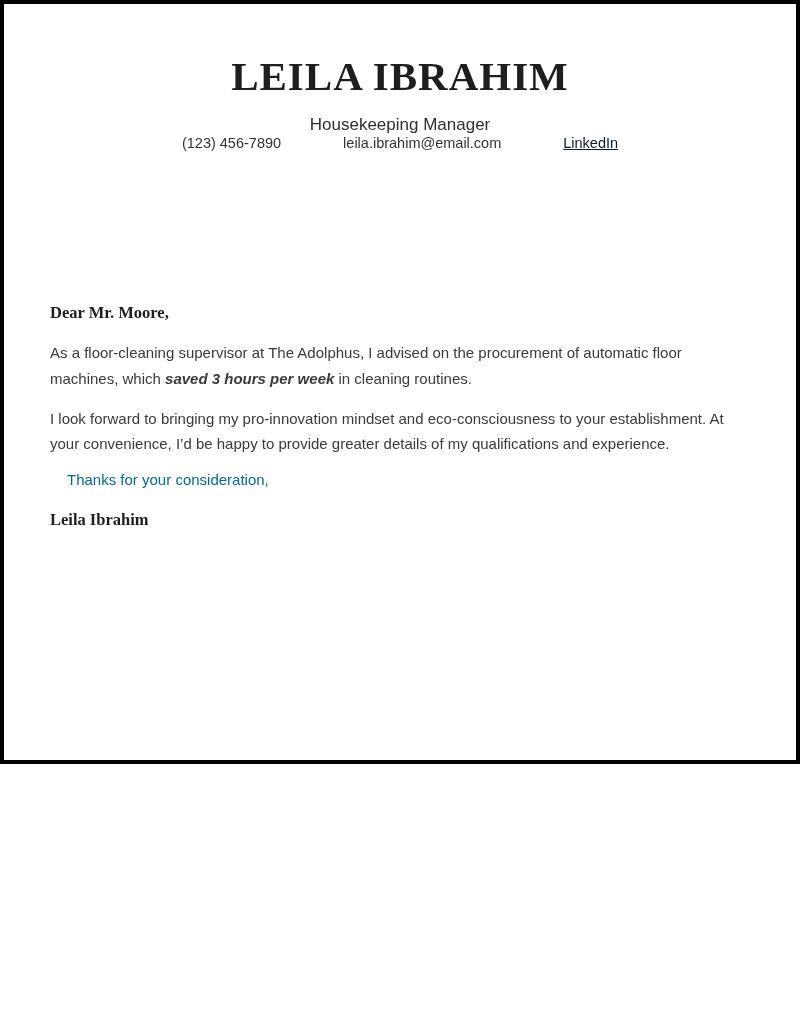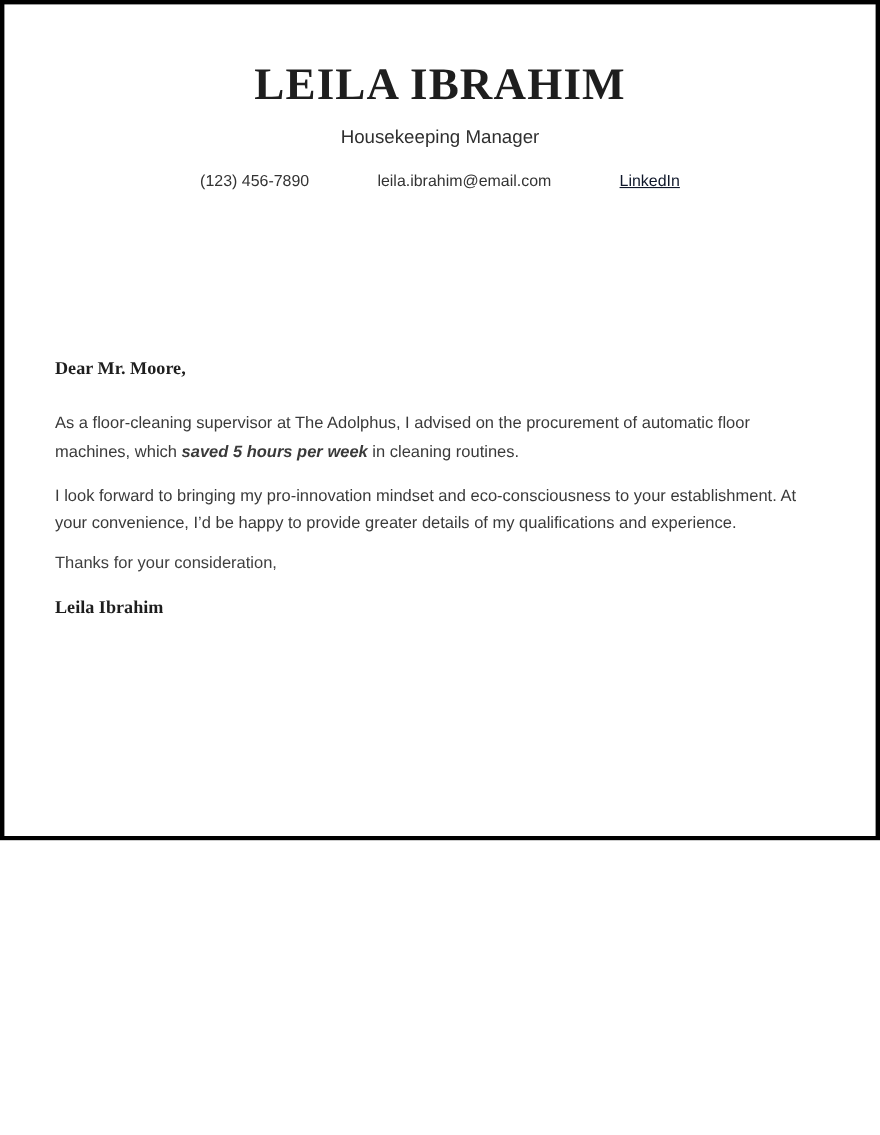--- a/index.html
+++ b/index.html
@@ -32,55 +32,55 @@
     font-family: "Liberation Sans", sans-serif;
     font-size: 17px;
     color: #2f2f2f;
     margin-top: 16px;
   }
   .contact-row {
     display: flex;
     justify-content: center;
     align-items: center;
     gap: 62px;
-    margin-top: 22px;
     font-size: 14.5px;
     color: #333333;
   }
   .linkedin-link {
     text-decoration: underline;
     cursor: pointer;
   }
   .letter-body {
     margin-top: 152px;
     padding: 0 46px;
   }
   .greeting {
     font-family: "Liberation Serif", "DejaVu Serif", serif;
     font-weight: bold;
     font-size: 16.5px;
     color: #1e1e1e;
-    margin-bottom: 27px;
+    margin-bottom: 17px;
   }
   .para {
     font-size: 15px;
     color: #3a3a3a;
     margin-bottom: 14px;
   }
   .para.tight { line-height: 1.18; }
   .para.loose { line-height: 1.72; }
   .bold-highlight {
     font-weight: bold;
     font-style: italic;
   }
   .closing-line {
     font-size: 15px;
-    color: #404040;
+    color: #0369a1;
     margin-top: 9px;
     margin-bottom: 22px;
+    margin-left: 17px;
   }
   .signature {
     font-family: "Liberation Serif", "DejaVu Serif", serif;
     font-weight: bold;
     font-size: 16.5px;
     color: #1e1e1e;
   }
 </style>
 </head>
 <body>
@@ -94,21 +94,21 @@
       <span>(123) 456-7890</span>
       <span>leila.ibrahim@email.com</span>
       <a class="linkedin-link" style="color: #0f172a;">LinkedIn</a>
     </div>
   </div>
 
   <div class="letter-body">
     <div class="greeting">Dear Mr. Moore,</div>
 
 
-    <p class="para loose"><span>As a floor-cleaning supervisor at The Adolphus, I advised on the procurement of automatic floor machines, which </span><span class="bold-highlight">saved 5 hours per week</span><span> in cleaning routines.</span></p>
+    <p class="para loose"><span>As a floor-cleaning supervisor at The Adolphus, I advised on the procurement of automatic floor machines, which </span><span class="bold-highlight">saved 3 hours per week</span><span> in cleaning routines.</span></p>
 
     <p class="para loose">I look forward to bringing my pro-innovation mindset and eco-consciousness to your establishment. At your convenience, I’d be happy to provide greater details of my qualifications and experience.</p>
 
     <div class="closing-line">Thanks for your consideration,</div>
 
     <div class="signature">Leila Ibrahim</div>
   </div>
 
 </div>
 

